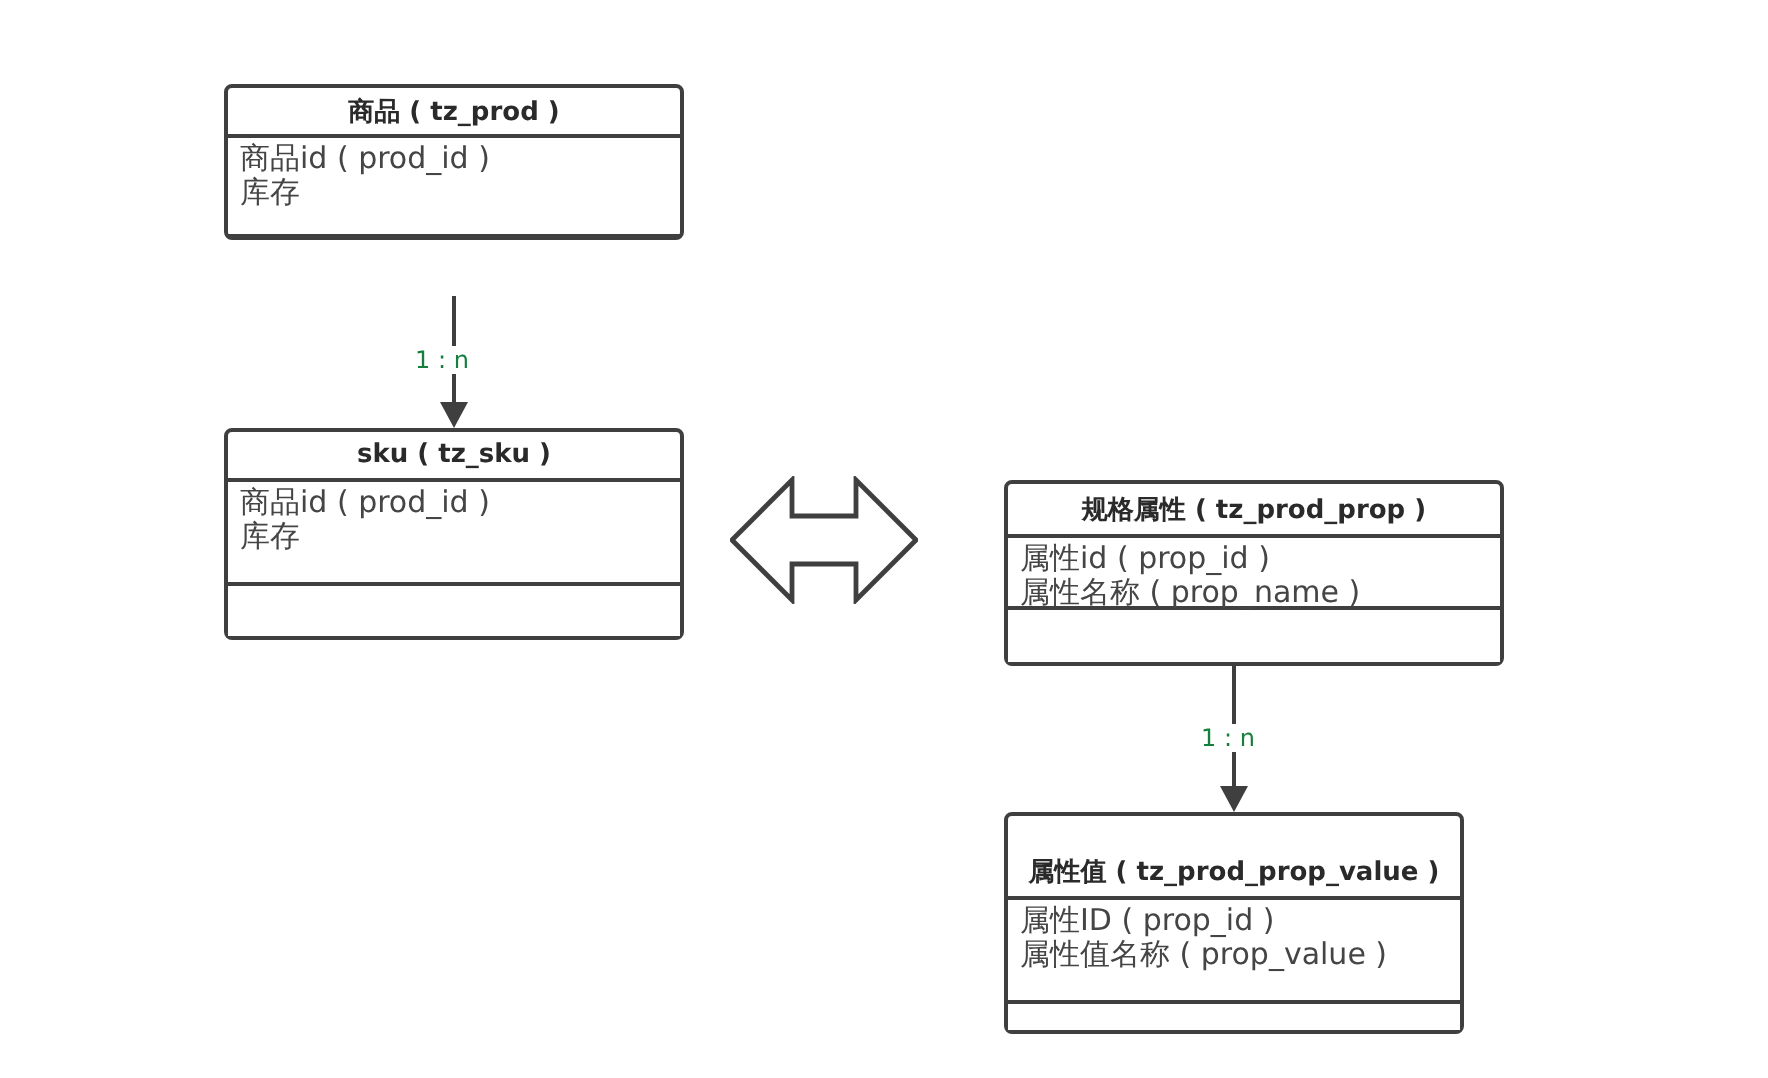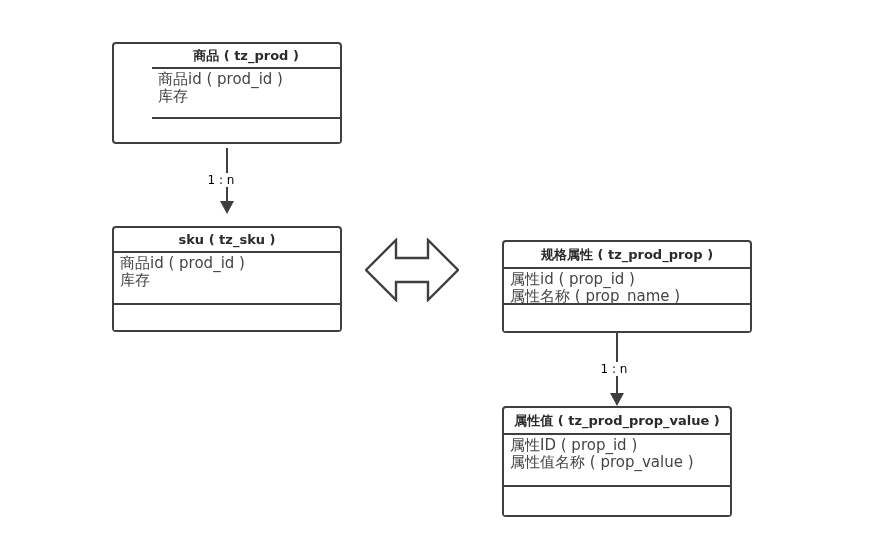--- a/index.html
+++ b/index.html
@@ -34,34 +34,34 @@
     border-bottom: 2px solid #3f3f3f;
     padding: 2px 6px 3px 6px;
     font-size: 15px;
     line-height: 16.5px;
     color: #454545;
     flex: 0 0 auto;
   }
   .entity-empty { flex: 1 1 auto; background: #ffffff; }
 
   
-  #entity-prod            { left: 112px; top: 42px;  width: 230px; height: 102px; padding-left: 38px; }
+  #entity-prod            { left: 112px; top: 42px;  width: 230px; height: 78px; }
   #entity-prod  .entity-header { height: 25px; }
   #entity-prod  .entity-fields { height: 50px; }
 
-  #entity-sku             { left: 112px; top: 226px; width: 230px; height: 106px; }
+  #entity-sku             { left: 112px; top: 214px; width: 230px; height: 106px; }
   #entity-sku   .entity-header { height: 25px; }
   #entity-sku   .entity-fields { height: 52px; }
 
   #entity-prod-prop       { left: 502px; top: 240px; width: 250px; height: 93px; }
   #entity-prod-prop .entity-header { height: 27px; }
   #entity-prod-prop .entity-fields { height: 36px; }
 
   #entity-prod-prop-value { left: 502px; top: 406px; width: 230px; height: 111px; }
-  #entity-prod-prop-value .entity-header { height: 27px; }
+  #entity-prod-prop-value .entity-header { height: 27px; margin-top: 15px; }
   #entity-prod-prop-value .entity-fields { height: 52px; }
 
   
   .vline {
     position: absolute;
     width: 2px;
     background: #3f3f3f;
   }
   .arrowhead-down {
     position: absolute;
@@ -69,21 +69,21 @@
     border-left: 7px solid transparent;
     border-right: 7px solid transparent;
     border-top: 13px solid #3f3f3f;
   }
   .edge-label {
     position: absolute;
     transform: translate(-50%, -50%);
     background: #ffffff;
     padding: 0 3px;
     font-size: 12px;
-    color: #000000;
+    color: #15803d;
     white-space: nowrap;
   }
 
   #conn1-line { left: 226px; top: 148px; height: 54px; }
   #conn1-head { left: 220px; top: 201px; }
   #conn1-label { left: 221px; top: 180px; }
 
   #conn2-line { left: 616px; top: 333px; height: 61px; }
   #conn2-head { left: 610px; top: 393px; }
   #conn2-label { left: 614px; top: 369px; }

